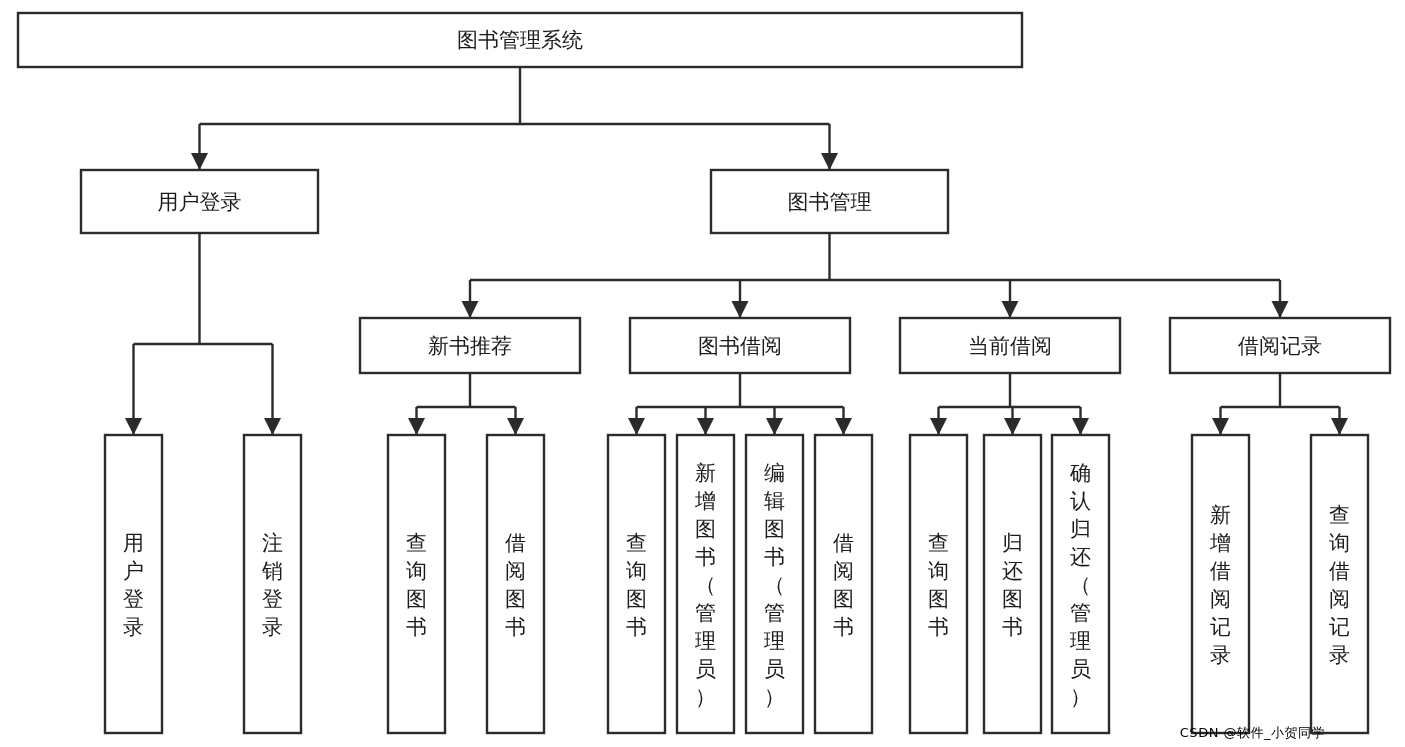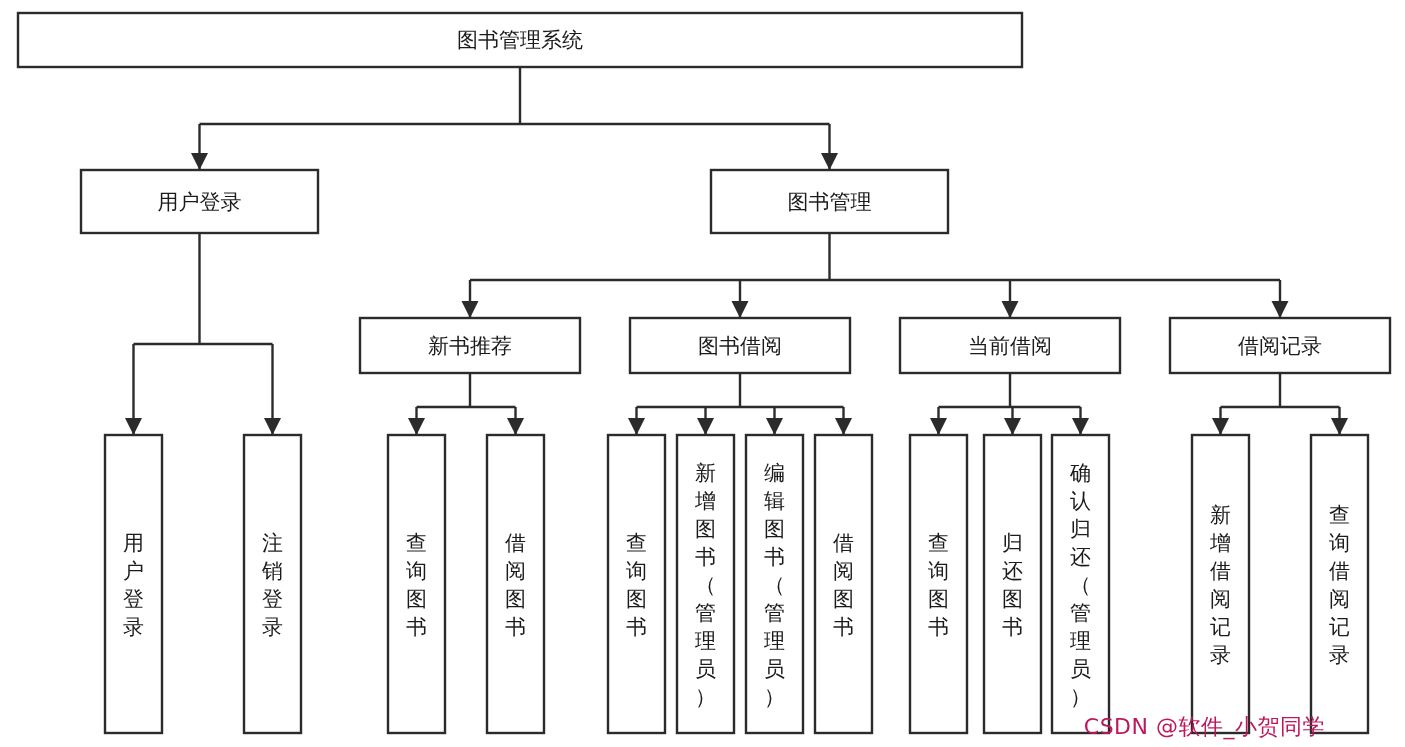--- a/index.html
+++ b/index.html
@@ -53,22 +53,22 @@
     fill: #1b1b1b;
     font-family: "DejaVu Sans", "Liberation Sans", sans-serif;
     font-size: 21px;
     text-anchor: middle;
   }
   .watermark {
     position: absolute;
     right: 16px;
     bottom: 5px;
     font-family: "DejaVu Sans", "Liberation Sans", sans-serif;
-    font-size: 22px;
-    color: #be185d;
+    font-size: 13px;
+    color: #000000;
     letter-spacing: 0.5px;
     white-space: nowrap;
     user-select: none;
   }
 </style>
 </head>
 <body>
 
 <div id="diagram-root">
   <svg id="flow" viewBox="0 0 1405 747">

